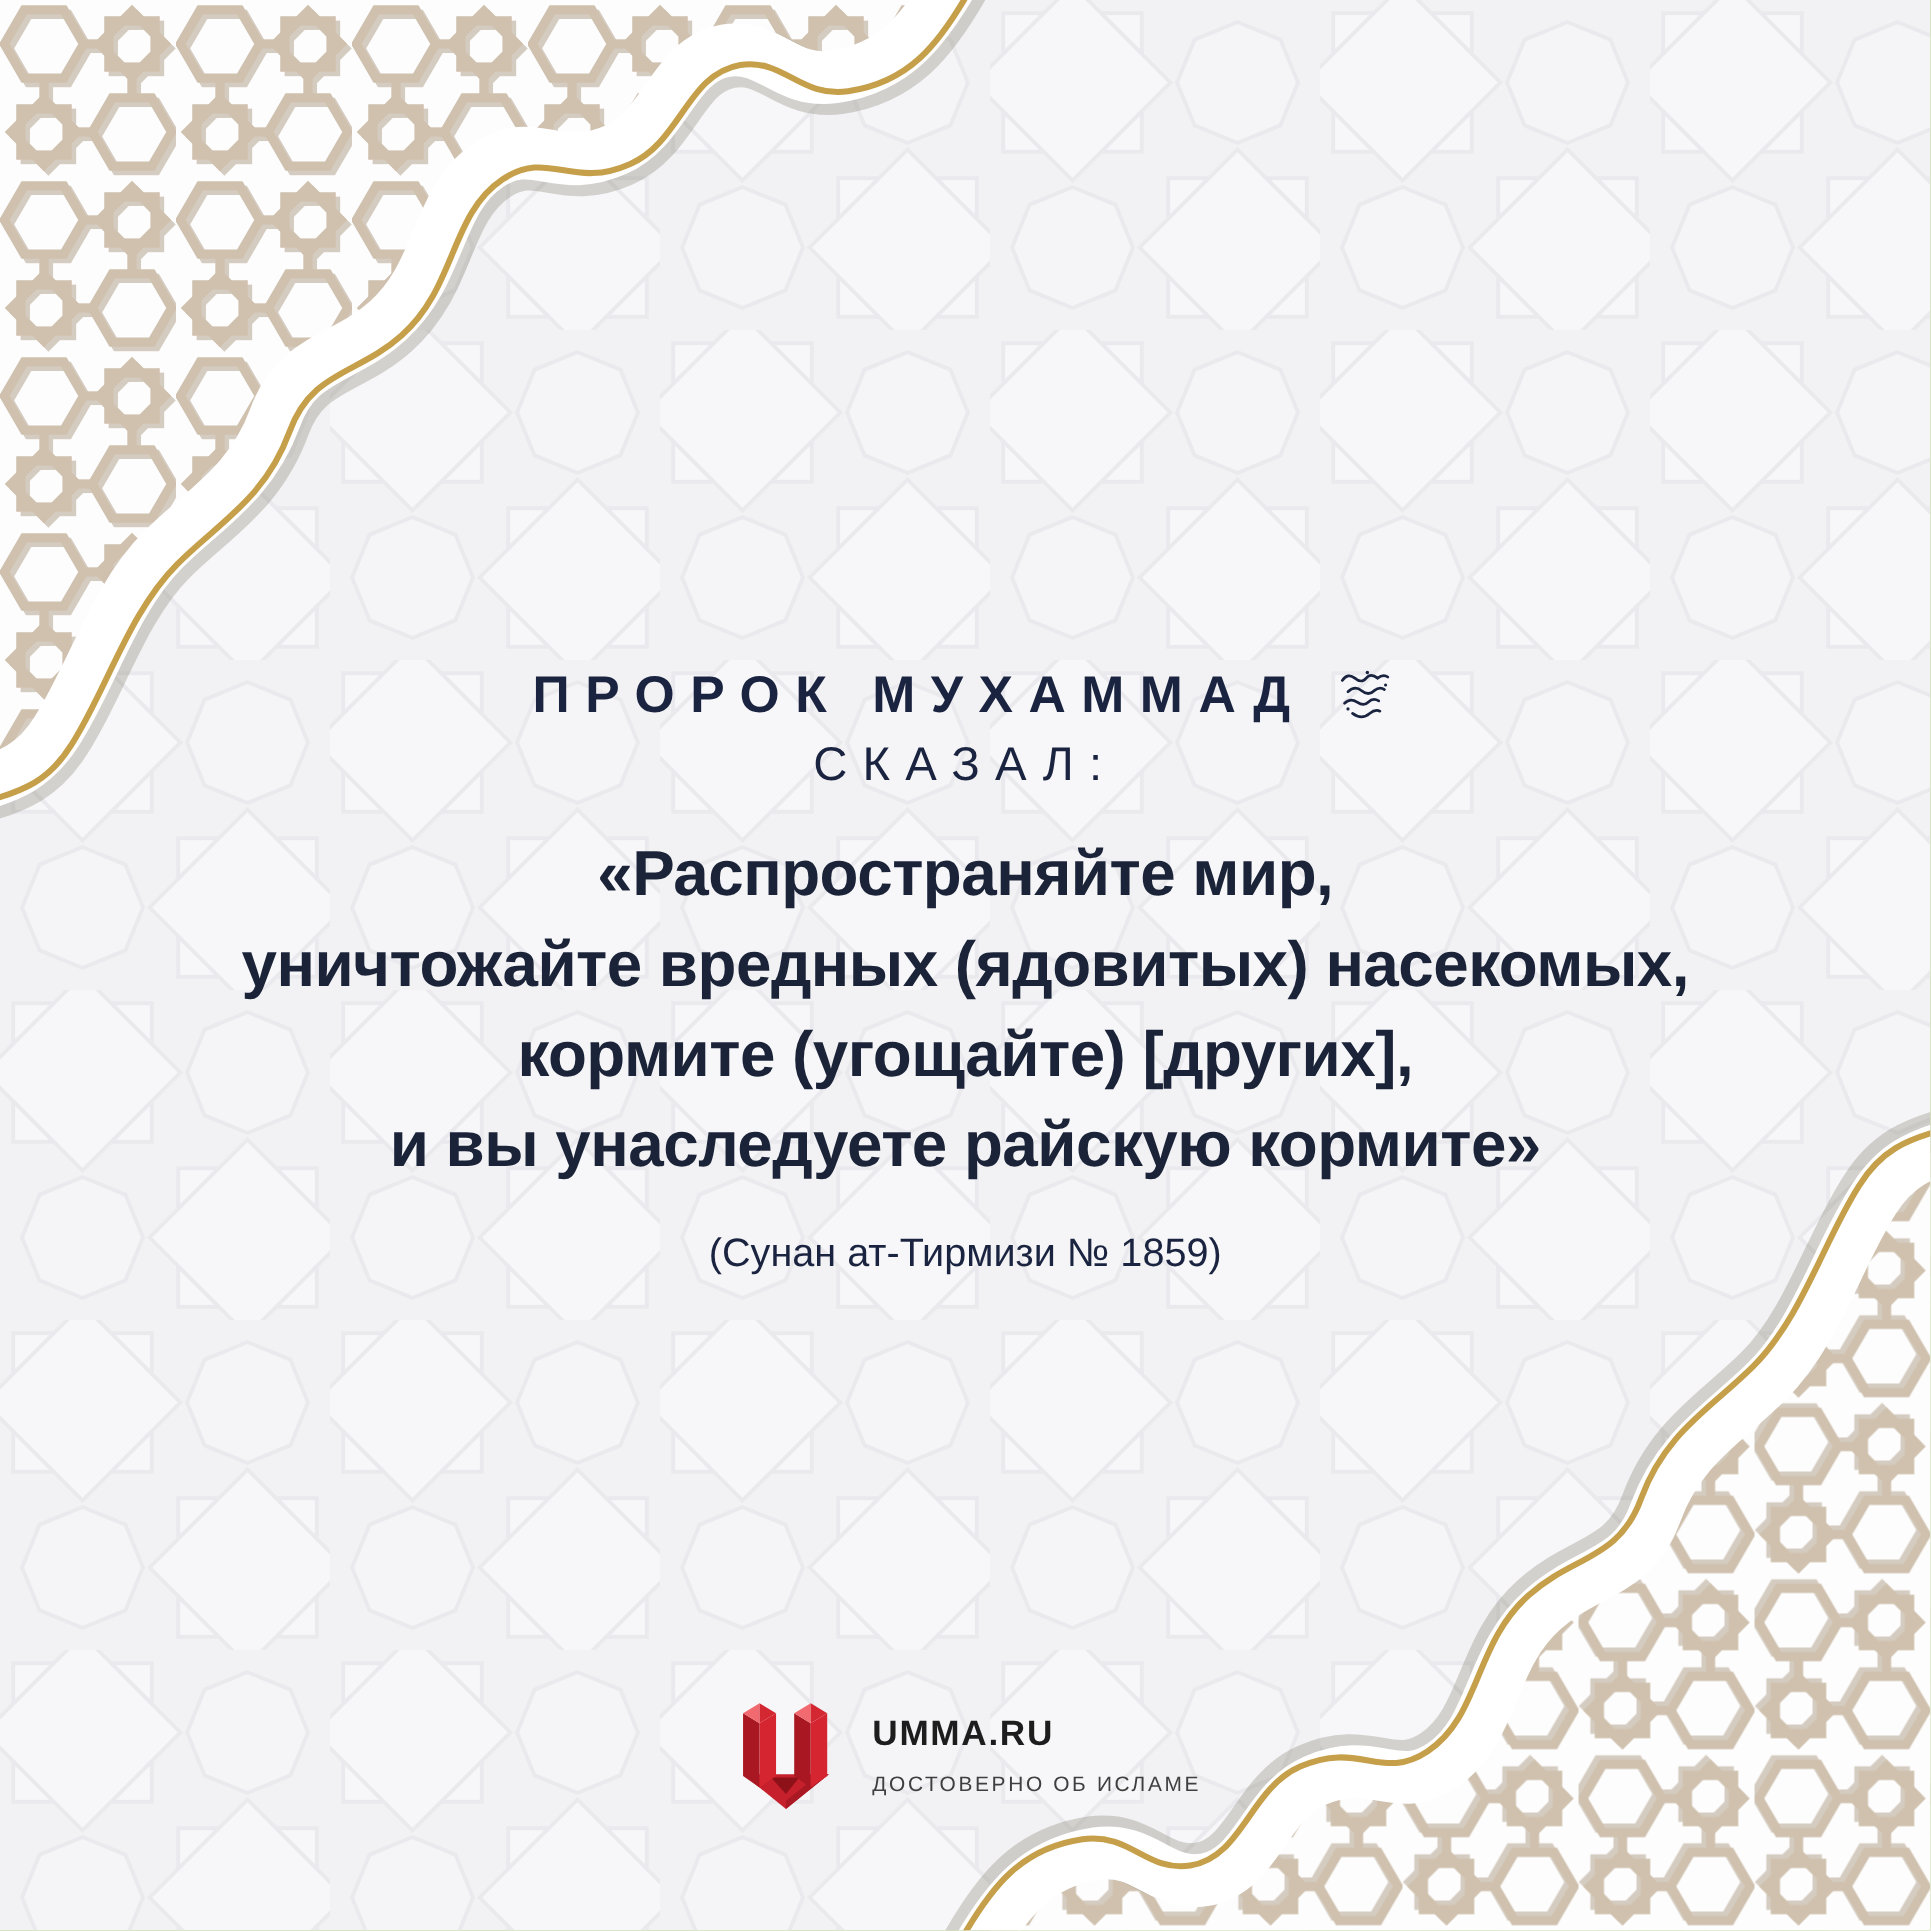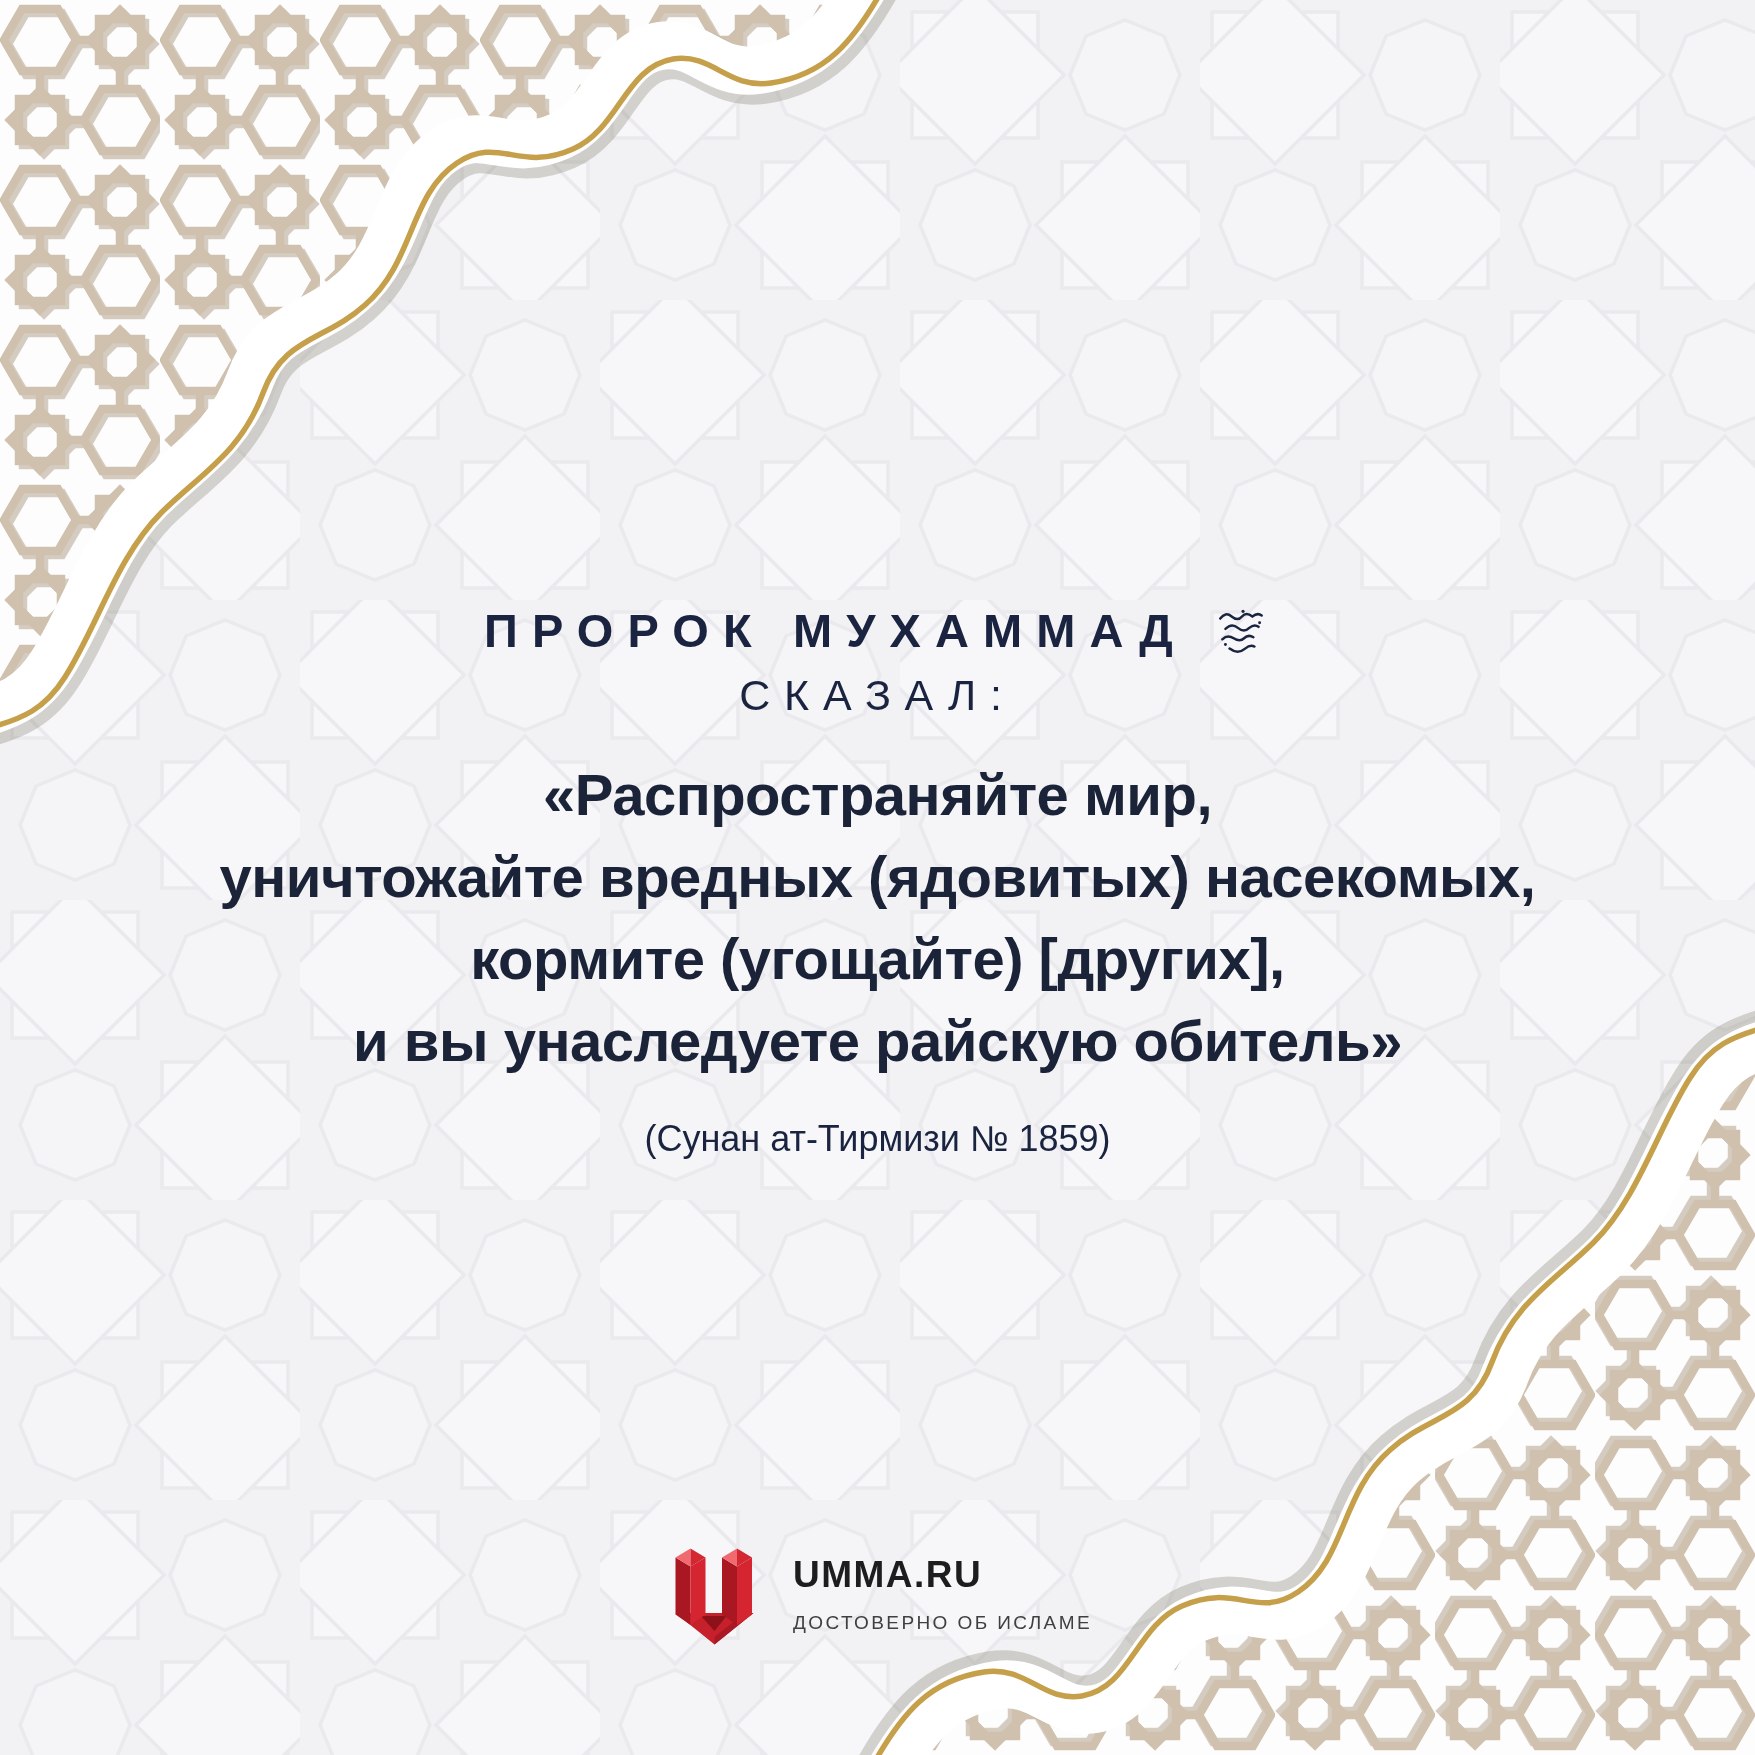--- a/index.html
+++ b/index.html
@@ -31,21 +31,21 @@
     margin-top:36px;font-size:36px;line-height:42px;font-weight:400;
     color:var(--navy,#27304e);
   }
   .footer{
     position:absolute;top:1538px;left:50%;transform:translateX(-50%);
     display:flex;align-items:center;gap:28px;
   }
   .logo-mark{width:102px;height:108px;display:block;}
   .logo-text{display:flex;flex-direction:column;align-items:flex-start;}
   .brand{
-    font-size:37px;line-height:48px;font-weight:700;letter-spacing:1.5px;
+    font-size:32px;line-height:48px;font-weight:700;letter-spacing:1.5px;
     color:var(--brand_dark,#1d1d1d);
   }
   .tagline{
     margin-top:13px;font-size:19px;line-height:22px;font-weight:400;
     letter-spacing:2.4px;color:var(--tagline_gray,#3f3f3f);
   }
 </style>
 </head>
 <body>
 
@@ -114,21 +114,21 @@
           <circle cx="45" cy="15" r="1.4"></circle>
           <circle cx="12" cy="36" r="1.4"></circle>
         </g>
       </svg>
     </div>
     <div class="said">СКАЗАЛ:</div>
     <div class="quote">
       <div>«Распространяйте мир,</div>
       <div>уничтожайте вредных (ядовитых) насекомых,</div>
       <div>кормите (угощайте) [других],</div>
-      <div>и вы унаследуете райскую обитель»</div>
+      <div>и вы унаследуете райскую кормите»</div>
     </div>
     <div class="source">(Сунан ат-Тирмизи № 1859)</div>
   </div>
 
   <div class="footer">
     <svg class="logo-mark" viewBox="0 0 136 144" aria-hidden="true">
       <polygon points="16,100 120,100 68,142" fill="#c6202c"></polygon>
       <polygon points="68,142 120,100 108,100 68,132" fill="#a31722" opacity="0.85"></polygon>
       <polygon points="50,104 84,104 68,124" fill="#8e1119"></polygon>
 

